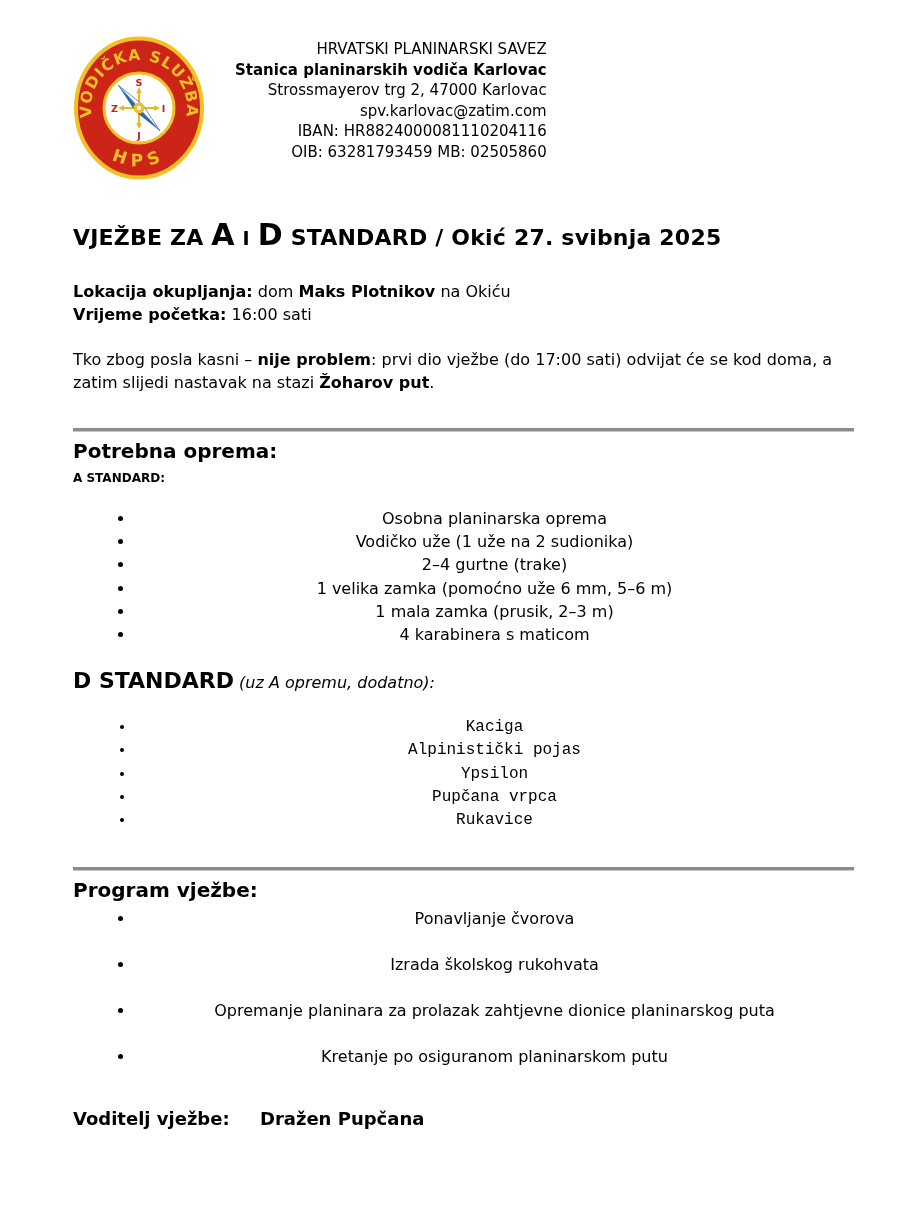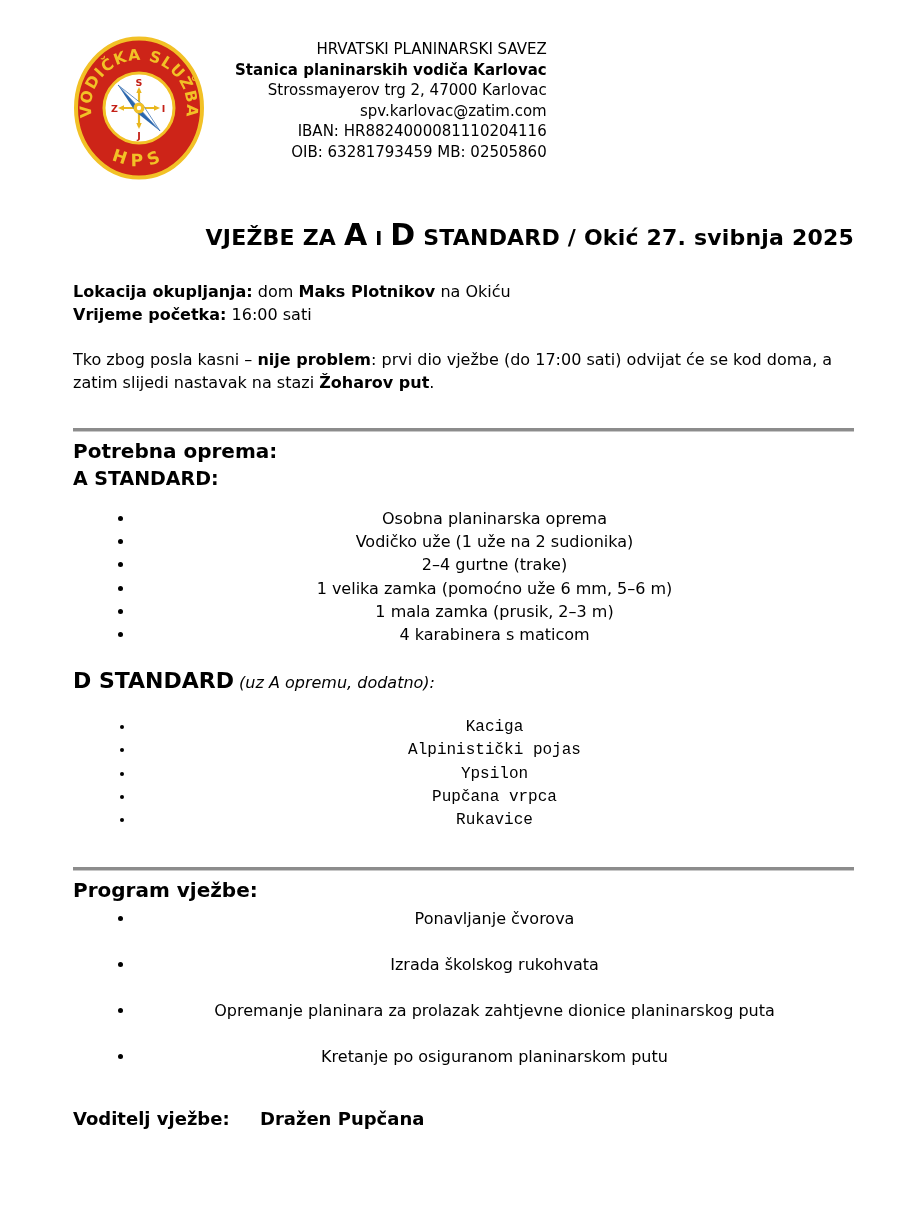--- a/index.html
+++ b/index.html
@@ -14,21 +14,21 @@
 
   
   .header { display: flex; align-items: flex-start; }
   .logo { width: 132px; height: 144px; flex: 0 0 132px; }
   .header-text { margin-left: 30px; padding-top: 3px; font-size: 15px; line-height: 20.6px; text-align: right; }
   .header-text .bold { font-weight: bold; }
 
   
   .title {
     margin-top: 37px;
-    text-align: right;
+    text-align: left;
     font-weight: bold;
     font-size: 22px;
     white-space: nowrap;
     letter-spacing: 0.2px;
   }
   .title .big   { font-size: 30px; }
   .title .small { font-size: 19px; }
 
   
   .details { margin-top: 28px; font-size: 16px; line-height: 23px; }
@@ -38,21 +38,21 @@
   
   .note { margin-top: 22px; font-size: 16px; line-height: 23px; width: 781px; }
 
   
   .rule { margin-top: 34px; height: 3px; background: #8c8c8c; width: 781px;
           border-bottom: 1px solid #c8c8c8; box-sizing: content-box; }
   .rule2 { margin-top: 35px; }
 
   
   .h2 { margin-top: 7px; font-size: 20px; font-weight: bold; line-height: 25px; }
-  .h3 { margin-top: 3px; font-size: 19px; font-weight: bold; line-height: 22px; }
+  .h3 { margin-top: 3px; font-size: 12px; font-weight: bold; line-height: 22px; }
   .d-heading { margin-top: 24px; font-size: 16px; line-height: 22px; }
   .d-heading .lead { font-weight: bold; font-size: 22px; }
 
   
   ul { margin: 0; padding-left: 62px; list-style: disc outside; text-align: center; }
   ul.tight { margin-top: 18px; }
   ul.tight li { font-size: 16px; line-height: 23.2px; }
   ul.d-list { margin-top: 22px; font-family: Liberation Mono, monospace; }
   ul.d-list li { font-size: 16px; line-height: 23.2px; }
   ul.spread { margin-top: 4px; }

